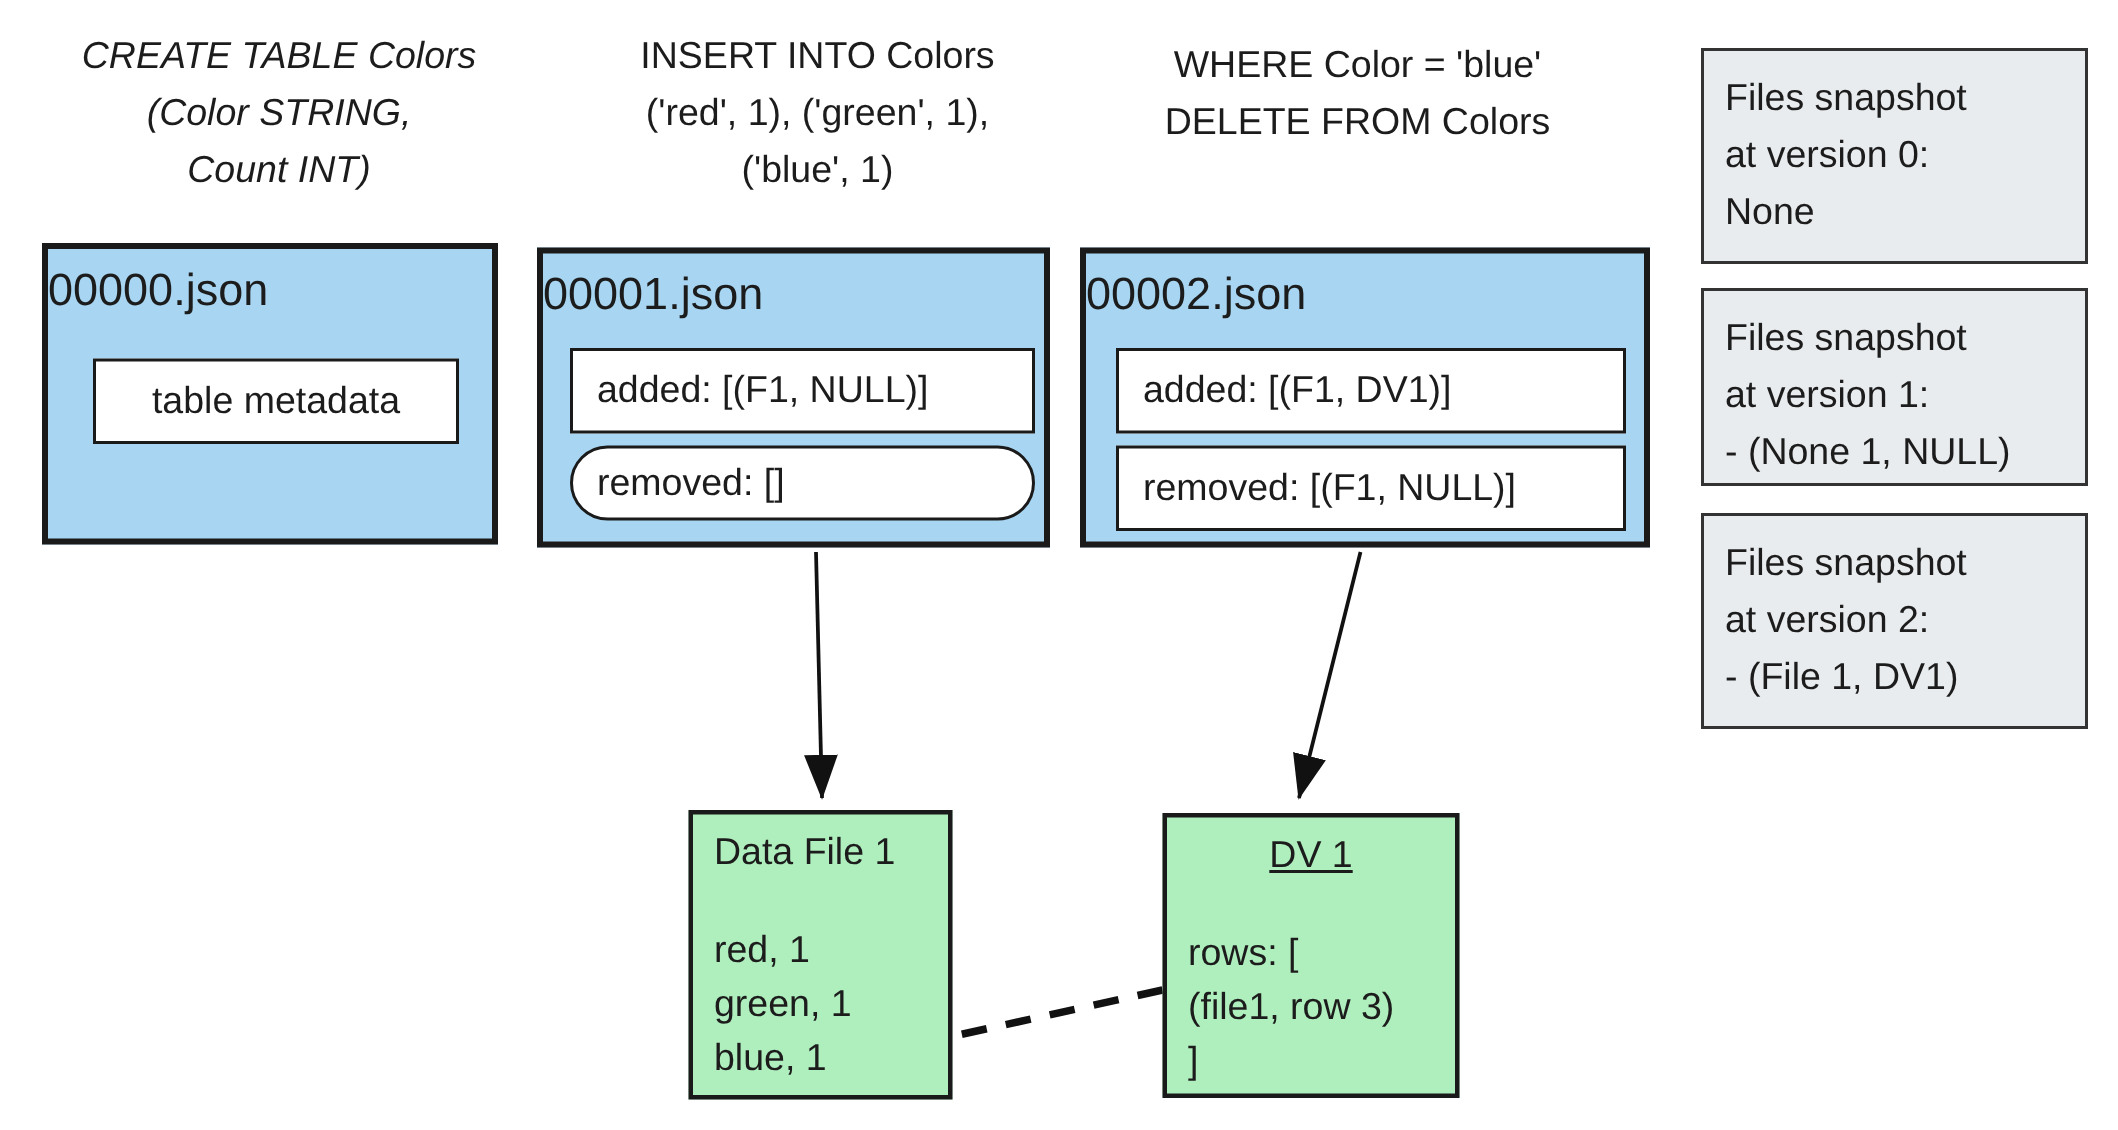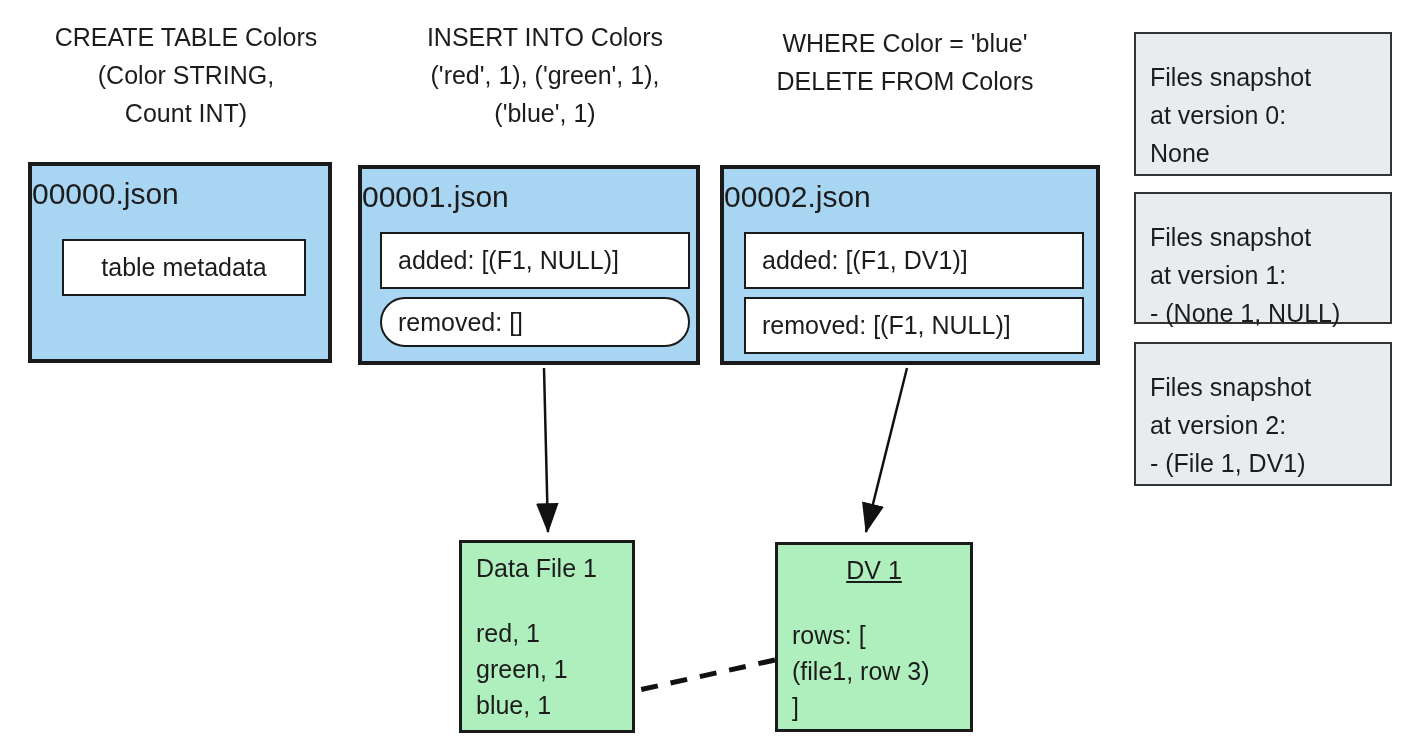--- a/index.html
+++ b/index.html
@@ -15,21 +15,21 @@
   }
   .commit .ctitle{text-align:left;font-size:30px;line-height:34px;padding-top:11px;}
   .entry{
     position:absolute;background:#ffffff;border:2px solid #1a1a1a;box-sizing:border-box;
     font-size:25px;display:flex;align-items:center;padding-left:16px;white-space:nowrap;
   }
   .entry.center{justify-content:center;padding-left:0;text-align:right;}
   .snap{
     position:absolute;background:var(--snapshot-fill,#E9ECEE);
     border:2px solid #333333;box-sizing:border-box;
-    font-size:25px;line-height:38px;padding:24px 0 0 14px;white-space:nowrap;
+    font-size:25px;line-height:38px;padding:12px 0 0 14px;white-space:nowrap;
   }
   .file{
     position:absolute;background:var(--file-fill,#AFEEBD);
     border:3px solid #1a1a1a;box-sizing:border-box;
     font-size:25px;line-height:36px;padding:8px 0 0 14px;white-space:nowrap;
   }
   .file .ftitle{line-height:34px;margin-bottom:30px;}
   .file.dv .ftitle{text-align:center;margin-right:14px;text-decoration:underline;}
 </style>
 </head>
@@ -44,21 +44,21 @@
       </marker>
       <marker id="vee" markerUnits="userSpaceOnUse" markerWidth="36" markerHeight="34" refX="28" refY="16" orient="auto">
         <path d="M3,3 L28,16 L3,29" fill="none" stroke="#111111" stroke-width="5"></path>
       </marker>
     </defs>
     <line x1="544" y1="368" x2="548" y2="532" stroke="#111111" stroke-width="2.5" marker-end="url(#tri)"></line>
     <line x1="907" y1="368" x2="866" y2="532" stroke="#111111" stroke-width="2.5" marker-end="url(#tri)"></line>
     <line x1="775" y1="660" x2="580" y2="703" stroke="#111111" stroke-width="5" stroke-dasharray="17 13" marker-end="url(#vee)"></line>
   </svg>
 
-  <div class="hdr" style="left:6px;top:18px;width:360px;">
+  <div class="hdr" style="left:6px;top:18px;width:360px;font-style:italic;">
     <div>CREATE TABLE Colors</div>
     <div>(Color STRING,</div>
     <div>Count INT)</div>
   </div>
   <div class="hdr" style="left:363px;top:18px;width:364px;">
     <div>INSERT INTO Colors</div>
     <div>('red', 1), ('green', 1),</div>
     <div>('blue', 1)</div>
   </div>
   <div class="hdr" style="left:723px;top:24px;width:364px;">

